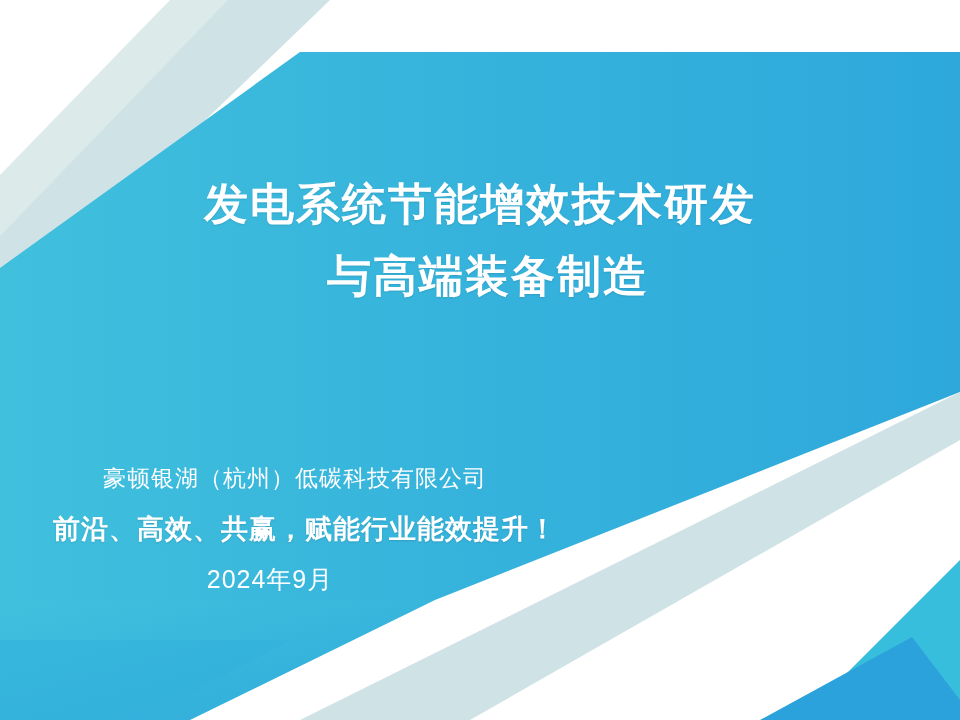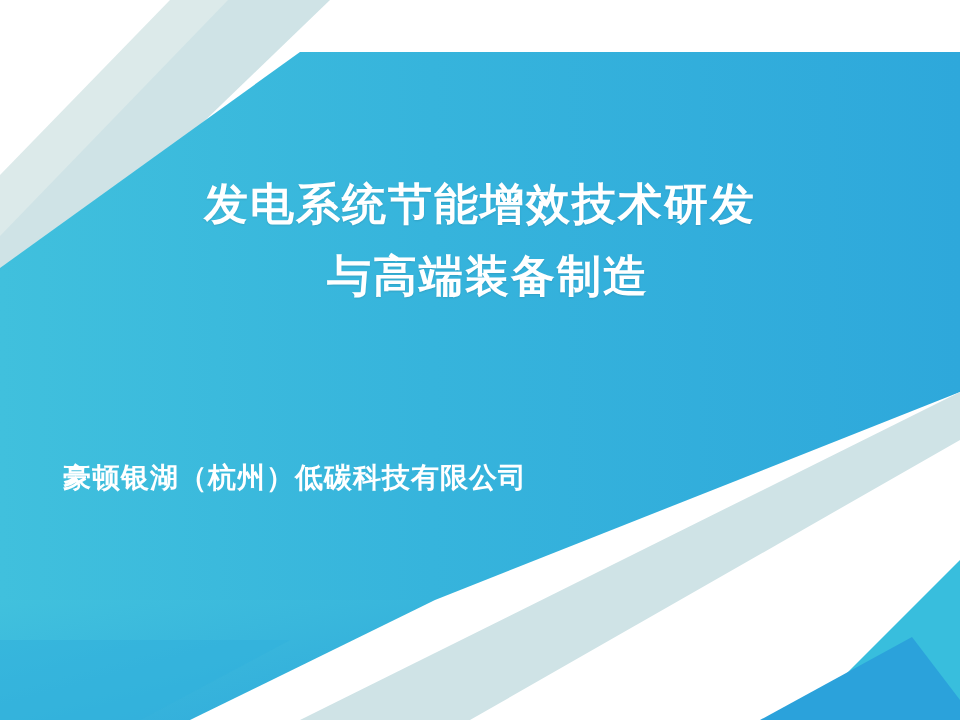--- a/index.html
+++ b/index.html
@@ -51,22 +51,22 @@
   }
   .company-block {
     position: absolute;
     left: 0;
     top: 462px;
     width: 590px;
     text-align: center;
   }
   .company-name {
     color: #ffffff;
-    font-size: 28px;
-    font-weight: bold;
+    font-size: 23px;
+    font-weight: normal;
     letter-spacing: 1px;
     line-height: 32px;
     white-space: nowrap;
   }
   .tagline-block {
     position: absolute;
     left: 0;
     top: 510px;
     width: 610px;
     text-align: center;
@@ -137,16 +137,22 @@
 
     <div class="title-block">
       <div class="title-line">发电系统节能增效技术研发</div>
       <div class="title-line title-line-2">与高端装备制造</div>
     </div>
 
     <div class="company-block">
       <div class="company-name">豪顿银湖（杭州）低碳科技有限公司</div>
     </div>
 
+    <div class="tagline-block">
+      <div class="tagline">前沿、高效、共赢，赋能行业能效提升！</div>
+    </div>
 
+    <div class="date-block">
+      <div class="date-text">2024年9月</div>
+    </div>
 
   </div>
 </div>
 
 </body></html>

